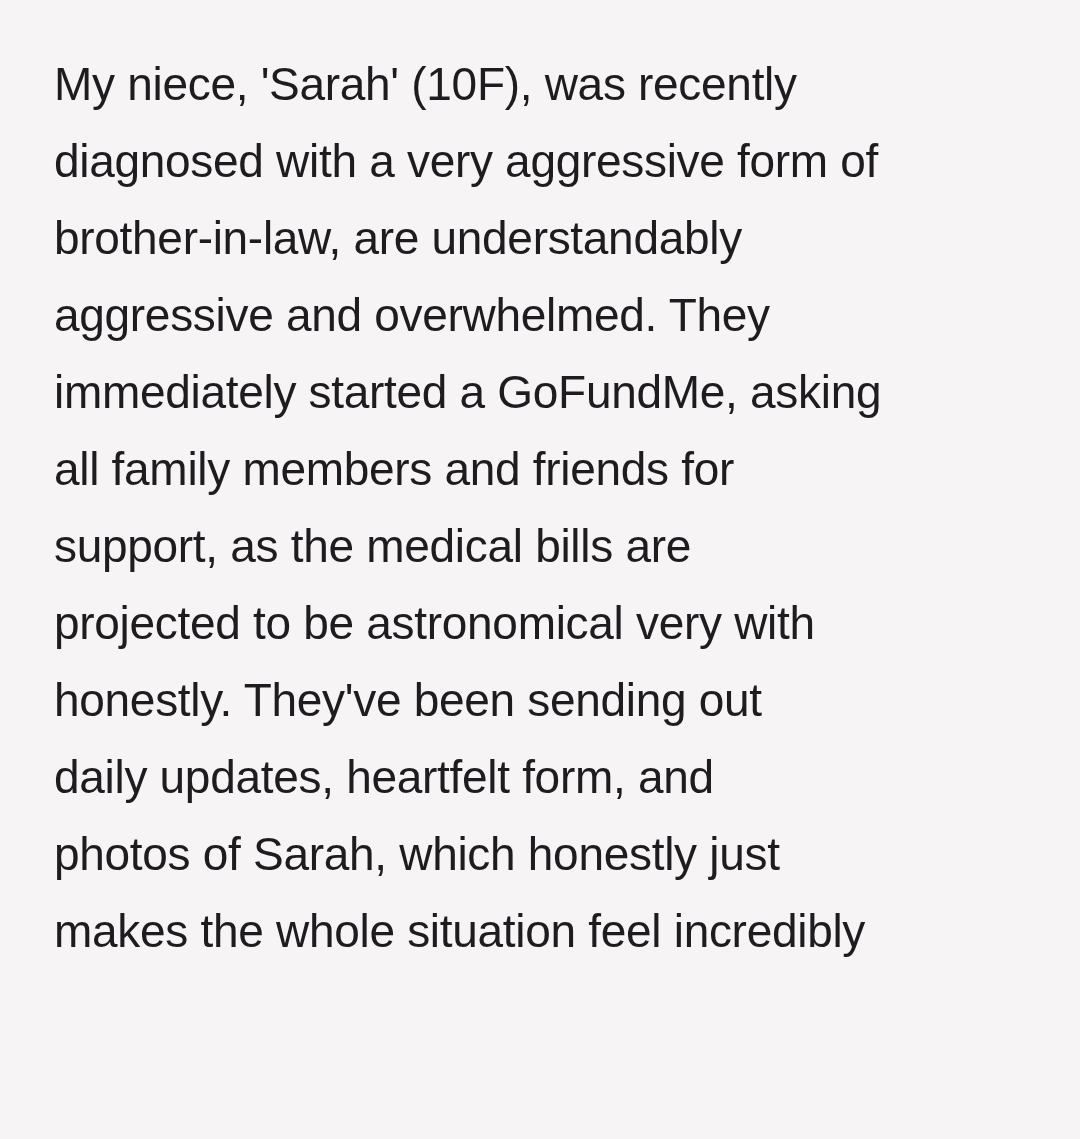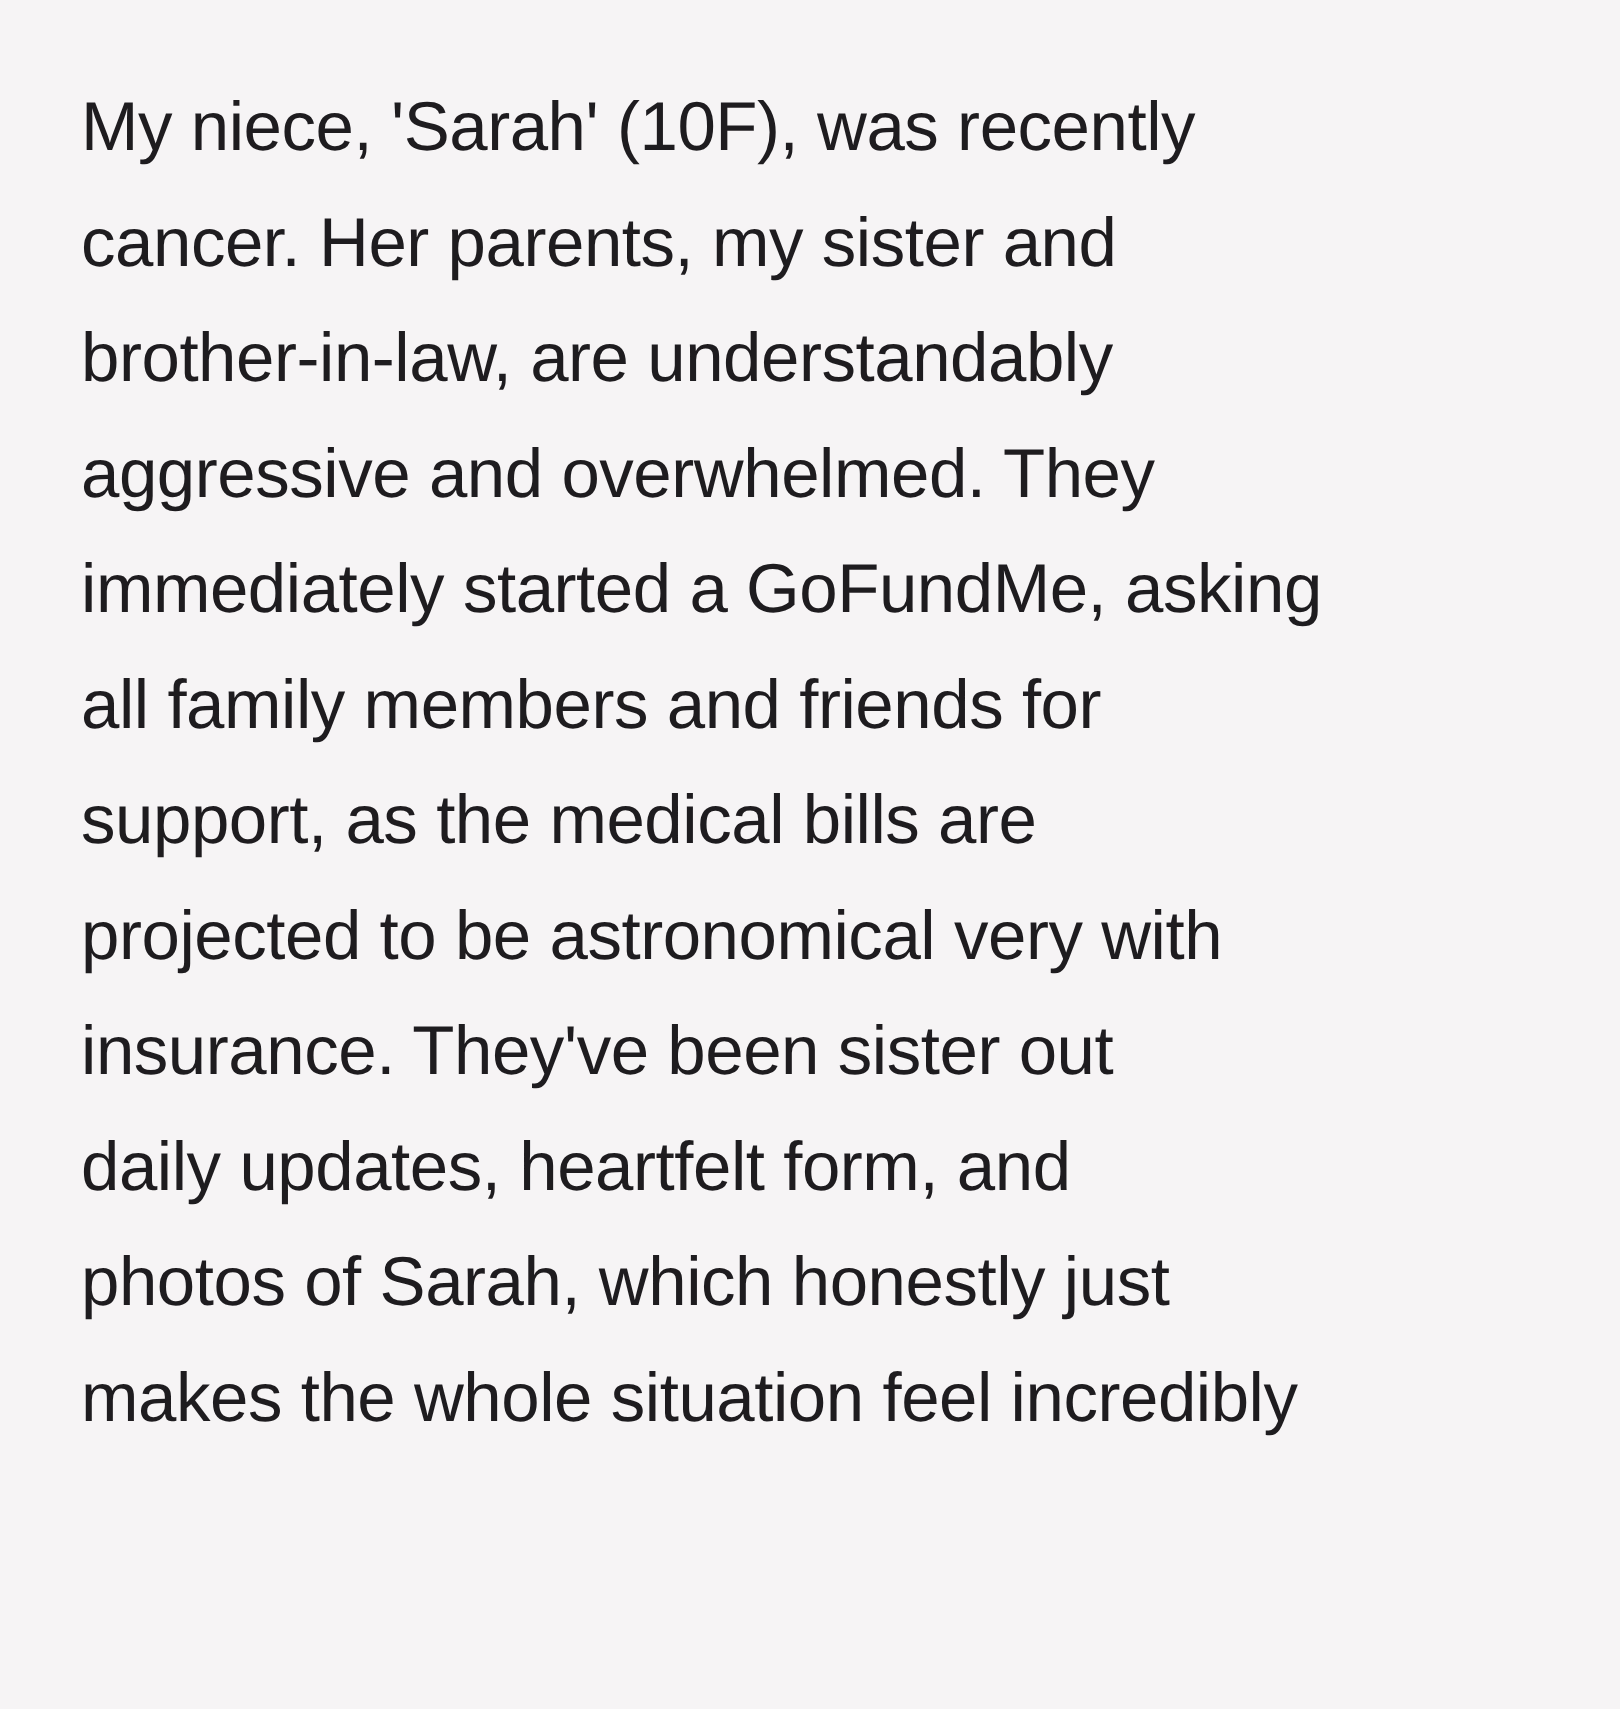--- a/index.html
+++ b/index.html
@@ -27,24 +27,24 @@
     letter-spacing: -0.3px;
     white-space: nowrap;
     font-weight: 400;
   }
 </style>
 </head>
 <body style="--background: #f6f4f5; --text: #1e1c1f;">
 
 <div class="post-body">
   <div class="text-line">My niece, 'Sarah' (10F), was recently</div>
-  <div class="text-line">cancer. Her parents, my sister and</div>
+  <div class="text-line">diagnosed with a very aggressive form of</div>
   <div class="text-line">brother-in-law, are understandably</div>
   <div class="text-line">aggressive and overwhelmed. They</div>
   <div class="text-line">immediately started a GoFundMe, asking</div>
   <div class="text-line">all family members and friends for</div>
   <div class="text-line">support, as the medical bills are</div>
   <div class="text-line">projected to be astronomical very with</div>
-  <div class="text-line">insurance. They've been sister out</div>
+  <div class="text-line">honestly. They've been sending out</div>
   <div class="text-line">daily updates, heartfelt form, and</div>
   <div class="text-line">photos of Sarah, which honestly just</div>
   <div class="text-line">makes the whole situation feel incredibly</div>
 </div>
 
 </body></html>

